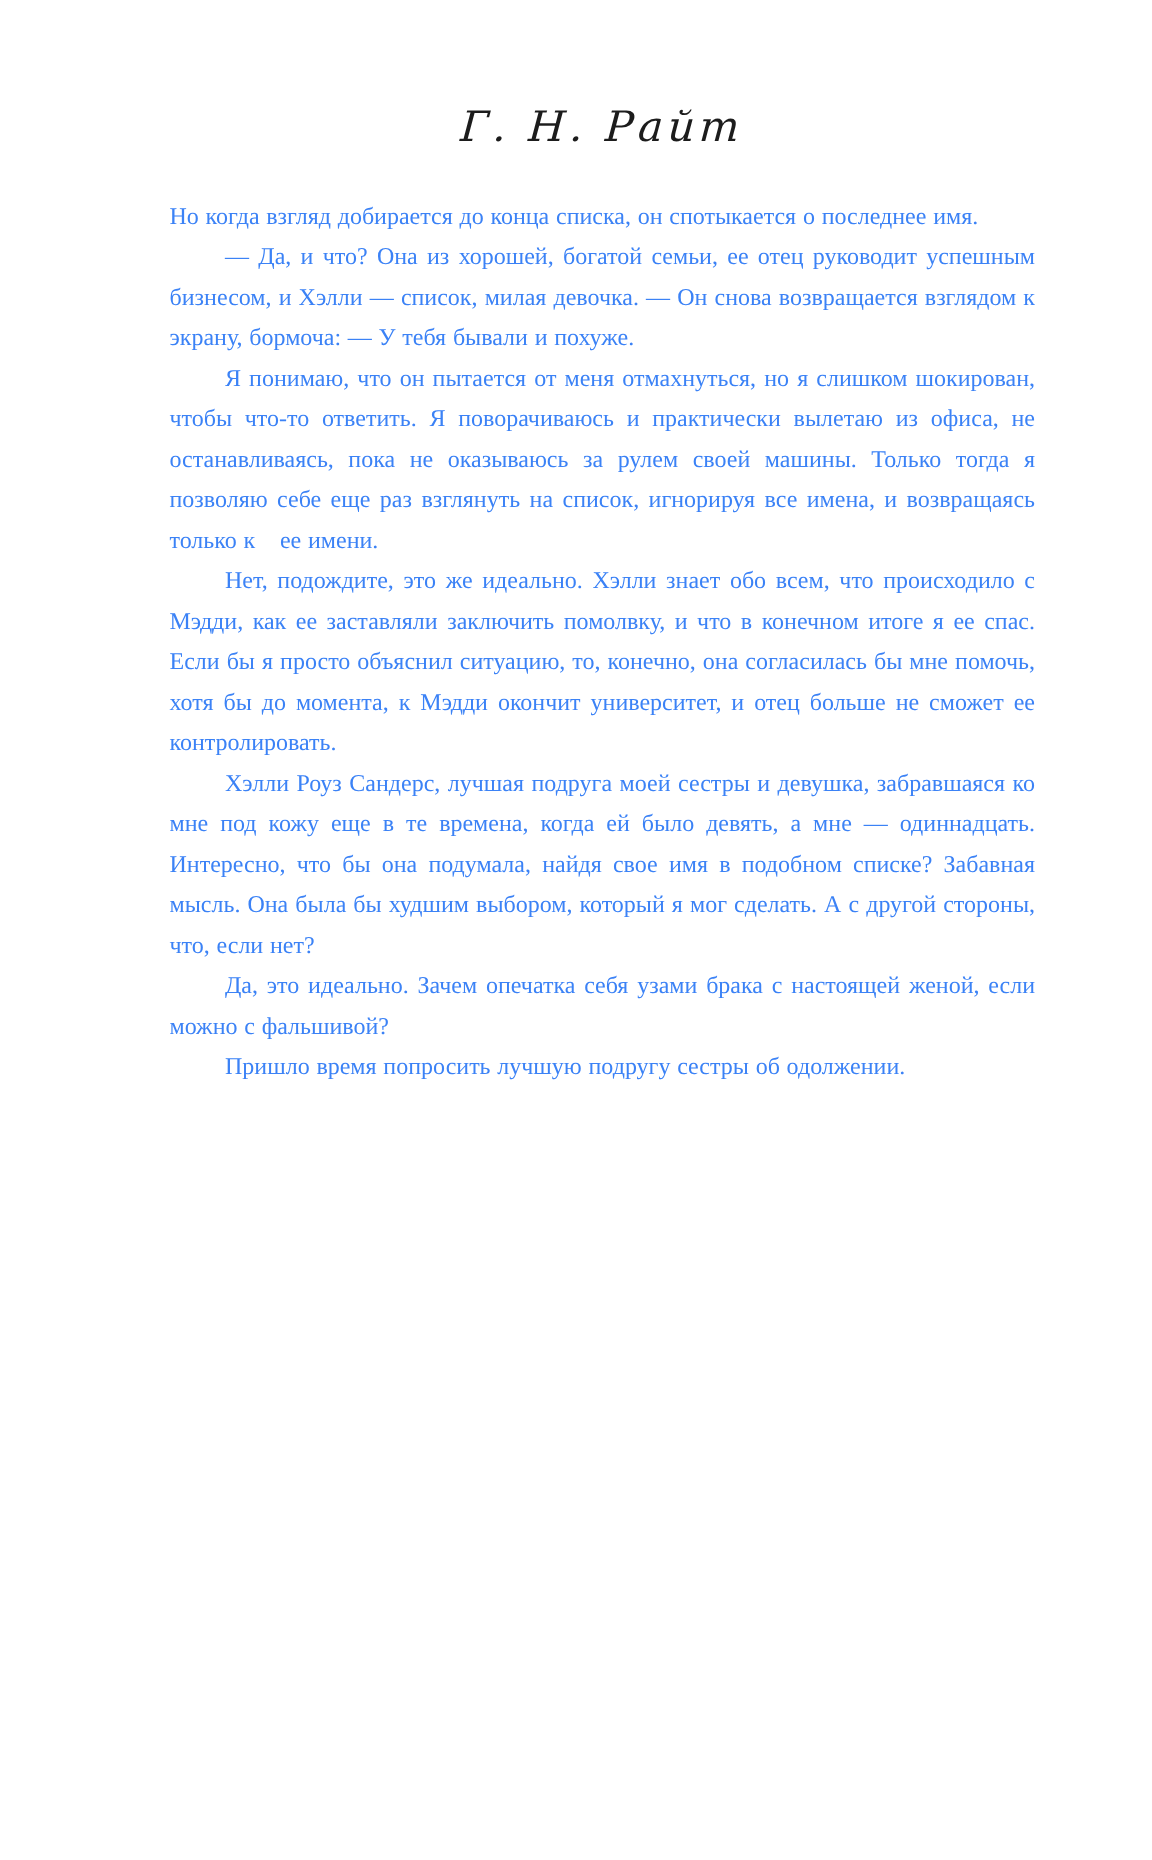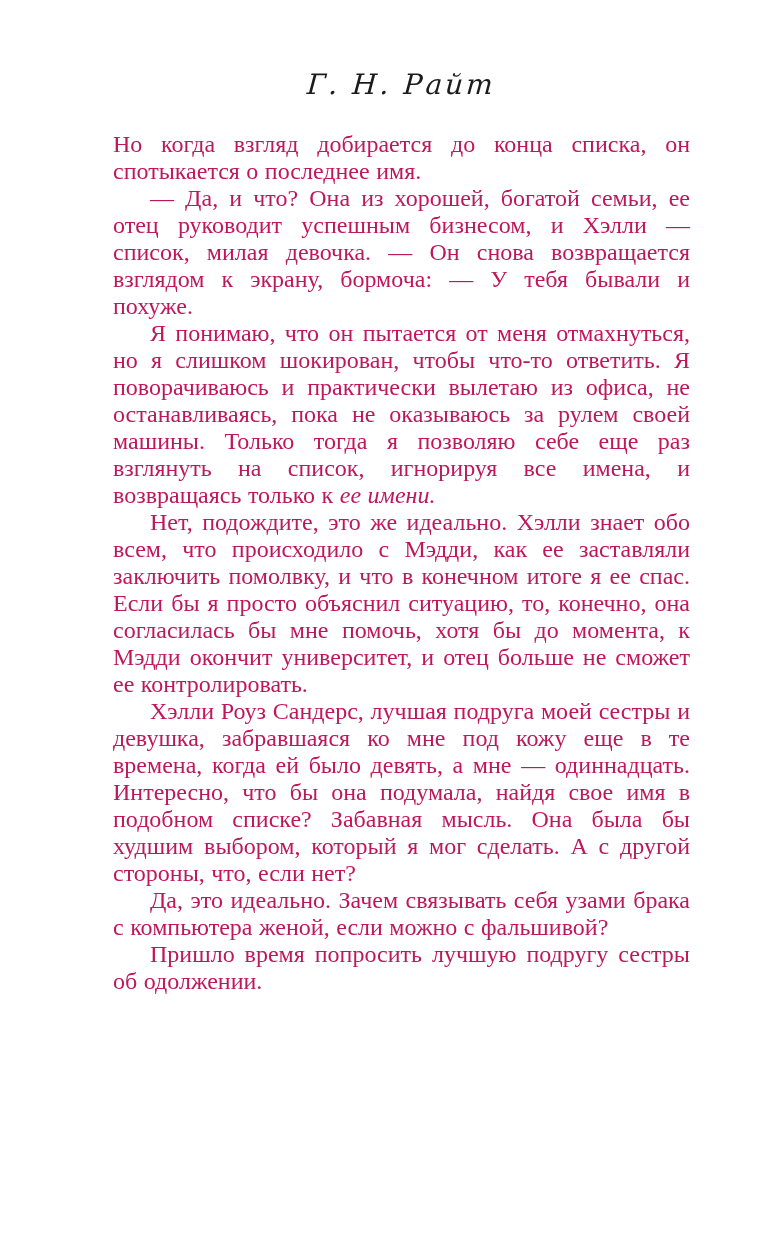--- a/index.html
+++ b/index.html
@@ -21,45 +21,45 @@
     font-family: "DejaVu Serif", serif;
     font-style: italic;
     font-size: 28px;
     letter-spacing: 3px;
     color: #1c1c1c;
     margin: 0 0 30px 0;
     transform: skewX(-4deg);
   }
   .page-body {
     font-family: "Liberation Serif", "DejaVu Serif", serif;
-    font-size: 24px;
+    font-size: 16px;
     line-height: 27px;
-    color: #be185d;
+    color: #3b82f6;
     text-align: justify;
     hyphens: auto;
     -webkit-hyphens: auto;
     word-spacing: 0.5px;
   }
   .page-body p {
     margin: 0;
   }
   .page-body p.indent {
     text-indent: 37px;
   }
   .italic {
-    font-style: italic;
+    margin-left: 12px;
   }
 </style>
 </head>
 <body>
 
 <div class="book-page">
   <div class="author-header">Г. Н. Райт</div>
   <div class="page-body">
       <p><span>Но когда взгляд добирается до конца списка, он спотыкается о последнее имя.</span></p>
       <p class="indent"><span>— Да, и что? Она из хорошей, богатой семьи, ее отец руководит успешным бизнесом, и Хэлли — список, милая девочка. — Он снова возвращается взглядом к экрану, бормоча: — У тебя бывали и похуже.</span></p>
       <p class="indent"><span>Я понимаю, что он пытается от меня отмахнуться, но я слишком шокирован, чтобы что-то ответить. Я поворачиваюсь и практически вылетаю из офиса, не останавливаясь, пока не оказываюсь за рулем своей машины. Только тогда я позволяю себе еще раз взглянуть на список, игнорируя все имена, и возвращаясь только к </span><span class="italic">ее имени.</span></p>
       <p class="indent"><span>Нет, подождите, это же идеально. Хэлли знает обо всем, что происходило с Мэдди, как ее заставляли заключить помолвку, и что в конечном итоге я ее спас. Если бы я просто объяснил ситуацию, то, конечно, она согласилась бы мне помочь, хотя бы до момента, к Мэдди окончит университет, и отец больше не сможет ее контролировать.</span></p>
       <p class="indent"><span>Хэлли Роуз Сандерс, лучшая подруга моей сестры и девушка, забравшаяся ко мне под кожу еще в те времена, когда ей было девять, а мне — одиннадцать. Интересно, что бы она подумала, найдя свое имя в подобном списке? Забавная мысль. Она была бы худшим выбором, который я мог сделать. А с другой стороны, что, если нет?</span></p>
-      <p class="indent"><span>Да, это идеально. Зачем связывать себя узами брака с компьютера женой, если можно с фальшивой?</span></p>
+      <p class="indent"><span>Да, это идеально. Зачем опечатка себя узами брака с настоящей женой, если можно с фальшивой?</span></p>
       <p class="indent"><span>Пришло время попросить лучшую подругу сестры об одолжении.</span></p>
     </div>
 </div>
 
 </body></html>

